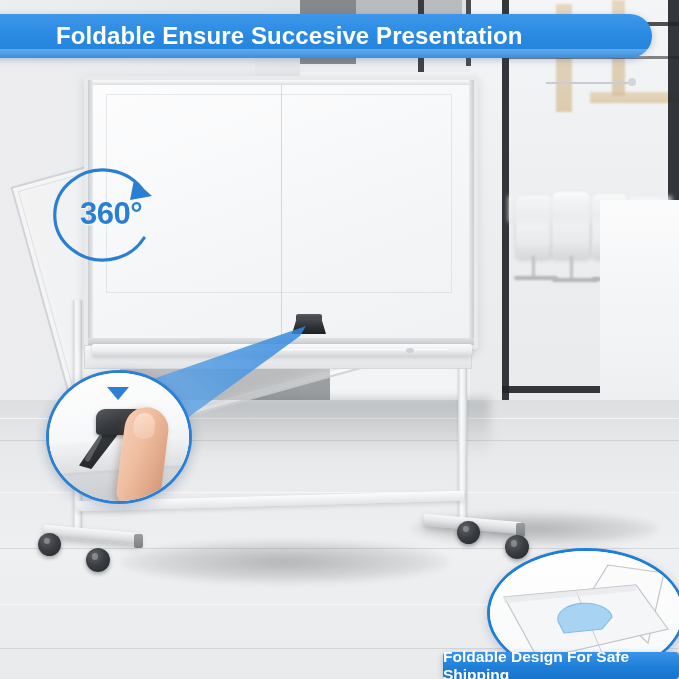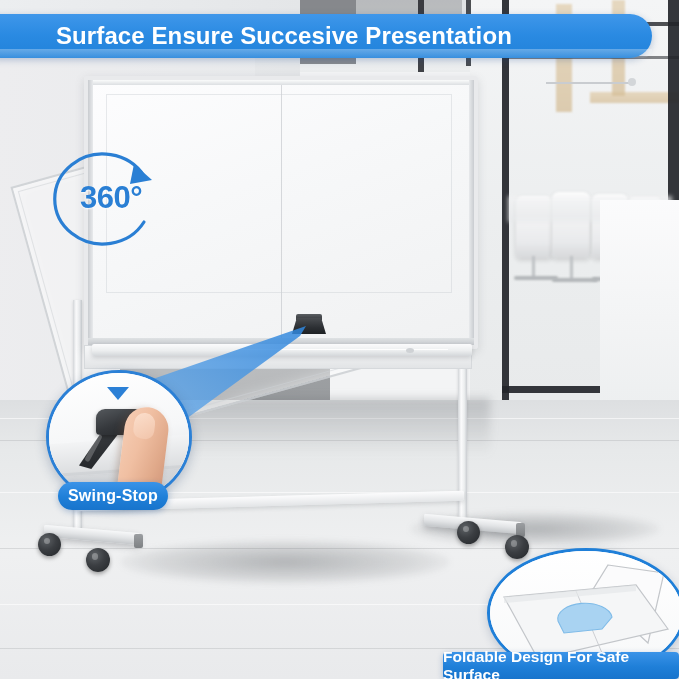--- a/index.html
+++ b/index.html
@@ -89,21 +89,21 @@
   .pedal{position:absolute;left:292px;top:318px;width:34px;height:16px;
     background:linear-gradient(180deg,#4a4d51 0%,#2c2f33 60%,#1e2124 100%);
     clip-path:polygon(14% 0,86% 0,100% 100%,0 100%);}
   .pedal-top{position:absolute;left:296px;top:314px;width:26px;height:6px;
     background:linear-gradient(180deg,#5a5e62,#34373b);border-radius:2px 2px 0 0;}
 
   
   .beam{position:absolute;left:0;top:0;width:679px;height:679px;pointer-events:none;}
 
   
-  .c360{position:absolute;left:48px;top:146px;width:126px;height:106px;}
+  .c360{position:absolute;left:48px;top:162px;width:126px;height:106px;}
   .c360-txt{position:absolute;left:8px;top:34px;width:110px;text-align:center;
     font-size:31px;font-weight:bold;color:#2a7fd4;letter-spacing:-.5px;
     text-shadow:0 1px 2px rgba(255,255,255,.9);}
 
   
   .mag{position:absolute;left:46px;top:370px;width:140px;height:128px;border-radius:50%;
     border:3px solid #2b80d6;overflow:hidden;background:#fafbfc;
     box-shadow:0 4px 12px rgba(40,70,110,.28);}
   .mag-inner{position:absolute;inset:0;
     background:linear-gradient(170deg,#ffffff 0%,#f6f7f8 48%,#e6e8ea 72%,#dcdee0 100%);}
@@ -293,35 +293,34 @@
       <div class="pb-wingL"></div>
       <div class="pb-wingR"></div>
       <div class="pb-cap"></div>
       <div class="pb-shine"></div>
     </div>
     <div class="finger">
       <div class="finger-nail"></div>
     </div>
   </div>
 
-  <div class="pill pill-swing">Swing-Stop</div>
 
   <div class="fold">
     <div class="fold-inner"></div>
     <svg viewBox="0 0 192 124" width="192" height="124" style="position:absolute;left:0;top:0;">
       <polygon points="118,14 174,22 158,92 102,40" fill="#fbfbfc" stroke="#c3c6ca" stroke-width="1.2"></polygon>
       <polygon points="14,46 146,34 178,78 48,108" fill="#f5f6f7" stroke="#c3c6ca" stroke-width="1.2"></polygon>
       <line x1="86" y1="40" x2="112" y2="102" stroke="#ccced2" stroke-width="1"></line>
       <path d="M68,70 A26,15 0 0 1 122,66 L112,78 L74,82 Z" fill="#a9d3f2" stroke="#7fbbe8" stroke-width="1.1"></path>
       <polygon points="14,46 146,34 146,40 14,52" fill="#e6e8ea" opacity=".7"></polygon>
     </svg>
   </div>
 
-  <div class="pill pill-fold">Foldable Design For Safe Surface</div>
+  <div class="pill pill-fold">Foldable Design For Safe Shipping</div>
 
   <div class="banner">
     <div class="banner-txt">
-      <span class="banner-rest">Surface Ensure Succesive Presentation</span>
+      <span class="banner-rest">Foldable Ensure Succesive Presentation</span>
     </div>
     <div class="banner-gloss"></div>
   </div>
 
 </div>
 
 </body></html>

